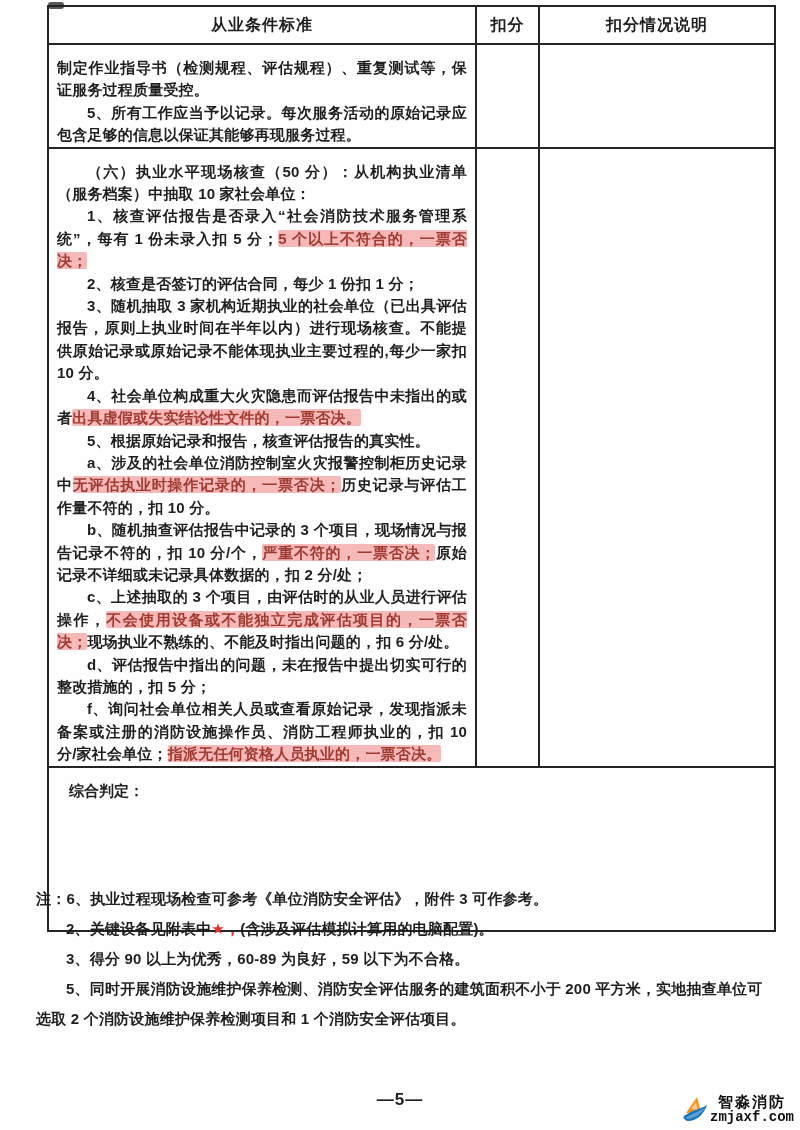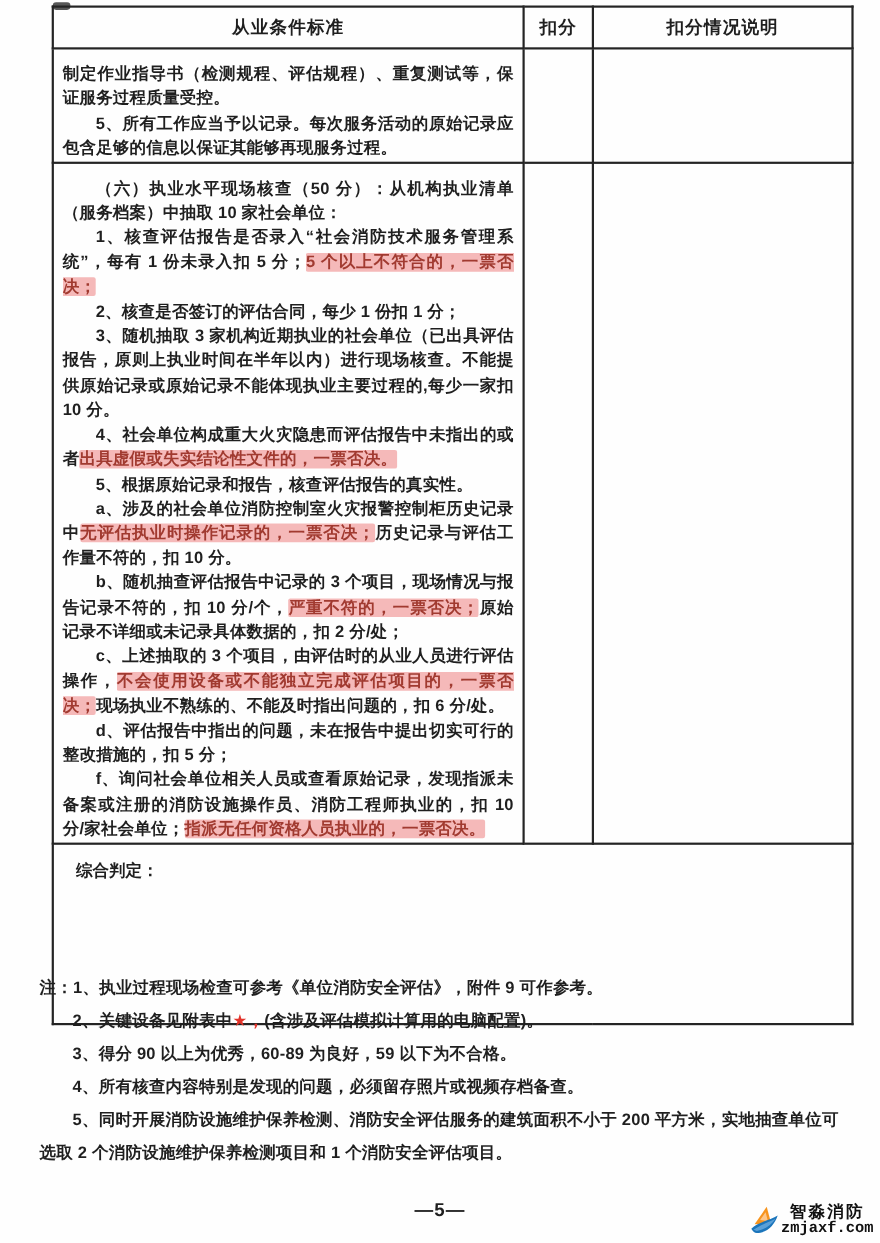--- a/index.html
+++ b/index.html
@@ -179,24 +179,23 @@
       <td></td>
       <td></td>
     </tr>
     <tr class="r-verdict">
       <td colspan="3">综合判定：</td>
     </tr>
   </tbody>
     </table>
 
   <div class="notes">
-      <div class="para"><span>注：1、执业过程现场检查可参考《单位消防安全评估》，附件 9 可作参考。</span></div>
+      <div class="para"><span>注：6、执业过程现场检查可参考《单位消防安全评估》，附件 3 可作参考。</span></div>
       <div class="para"><span>2、关键设备见附表中</span><span class="red">★，</span><span>(含涉及评估模拟计算用的电脑配置)。</span></div>
       <div class="para"><span>3、得分 90 以上为优秀，60-89 为良好，59 以下为不合格。</span></div>
-      <div class="para"><span>4、所有核查内容特别是发现的问题，必须留存照片或视频存档备查。</span></div>
       <div class="para"><span>5、同时开展消防设施维护保养检测、消防安全评估服务的建筑面积不小于 200 平方米，实地抽查单位可选取 2 个消防设施维护保养检测项目和 1 个消防安全评估项目。</span></div>
     </div>
 
   <div class="page-number">—5—</div>
 
 
   <div class="zm-logo">
     <svg class="zm-mark" viewBox="0 0 26 28" xmlns="http://www.w3.org/2000/svg">
       <polygon points="4,17 15,1 19,16" fill="#f7941d"></polygon>
       <polygon points="9,13 14,6 16,14" fill="#fdc689"></polygon>

